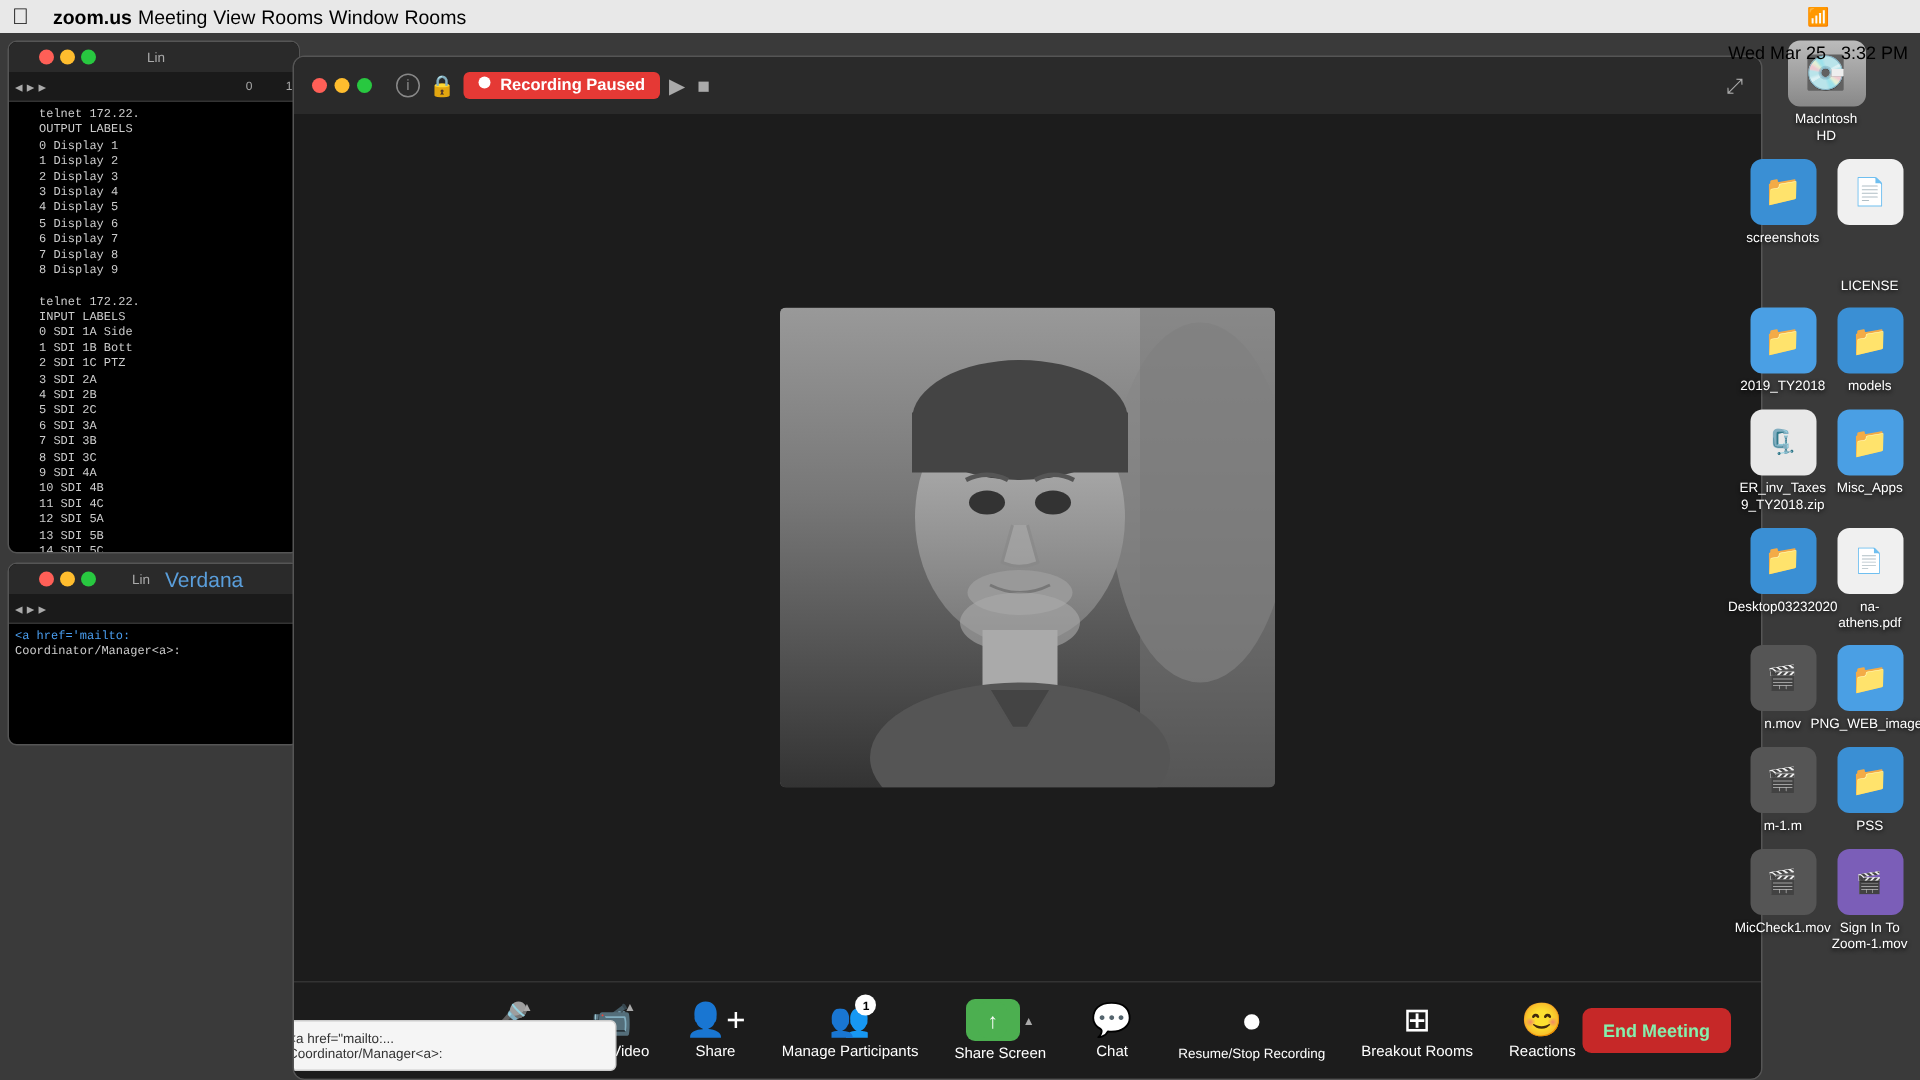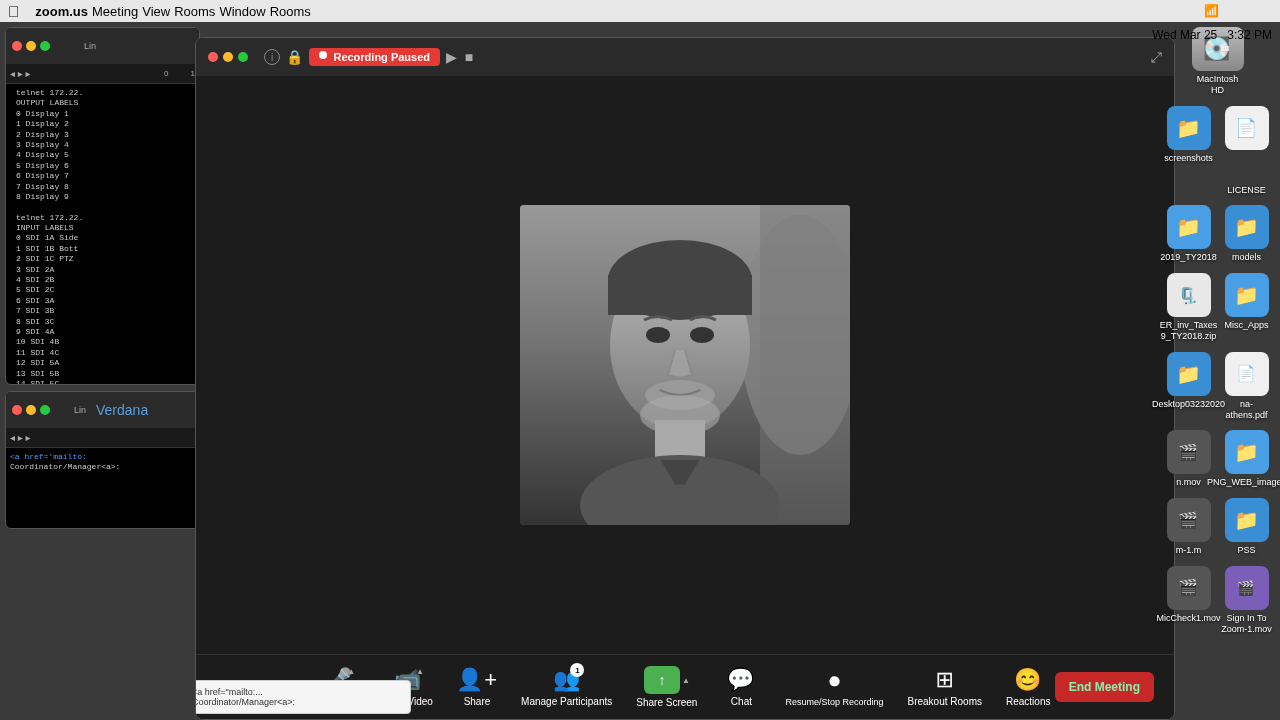--- a/index.html
+++ b/index.html
@@ -66,45 +66,45 @@
       gap: 6px;
     }
     .terminal-window {
       background: #000;
       border-radius: 6px;
       overflow: hidden;
       border: 1px solid #555;
     }
     .terminal-titlebar {
       background: #2a2a2a;
-      height: 36px;
-      display: flex;
-      align-items: center;
-      padding: 0 6px;
+      height: 20px;
+      display: flex;
+      align-items: center;
+      padding: 0 20px;
       gap: 4px;
     }
     .traffic-light {
       width: 10px;
       height: 10px;
       border-radius: 50%;
     }
     .tl-red { background: #ff5f57; }
     .tl-yellow { background: #ffbd2e; }
     .tl-green { background: #28c840; }
     .terminal-toolbar {
       background: #1a1a1a;
       height: 20px;
       display: flex;
       align-items: center;
       padding: 0 4px;
       gap: 4px;
       border-bottom: 1px solid #333;
     }
     .terminal-content {
-      padding: 4px 10px;
+      padding: 4px 20px;
       font-family: 'Courier New', monospace;
       font-size: 8px;
       color: #ccc;
       line-height: 1.3;
       height: 300px;
       overflow: hidden;
     }
     .terminal-content2 {
       padding: 4px 4px;
       font-family: 'Courier New', monospace;

